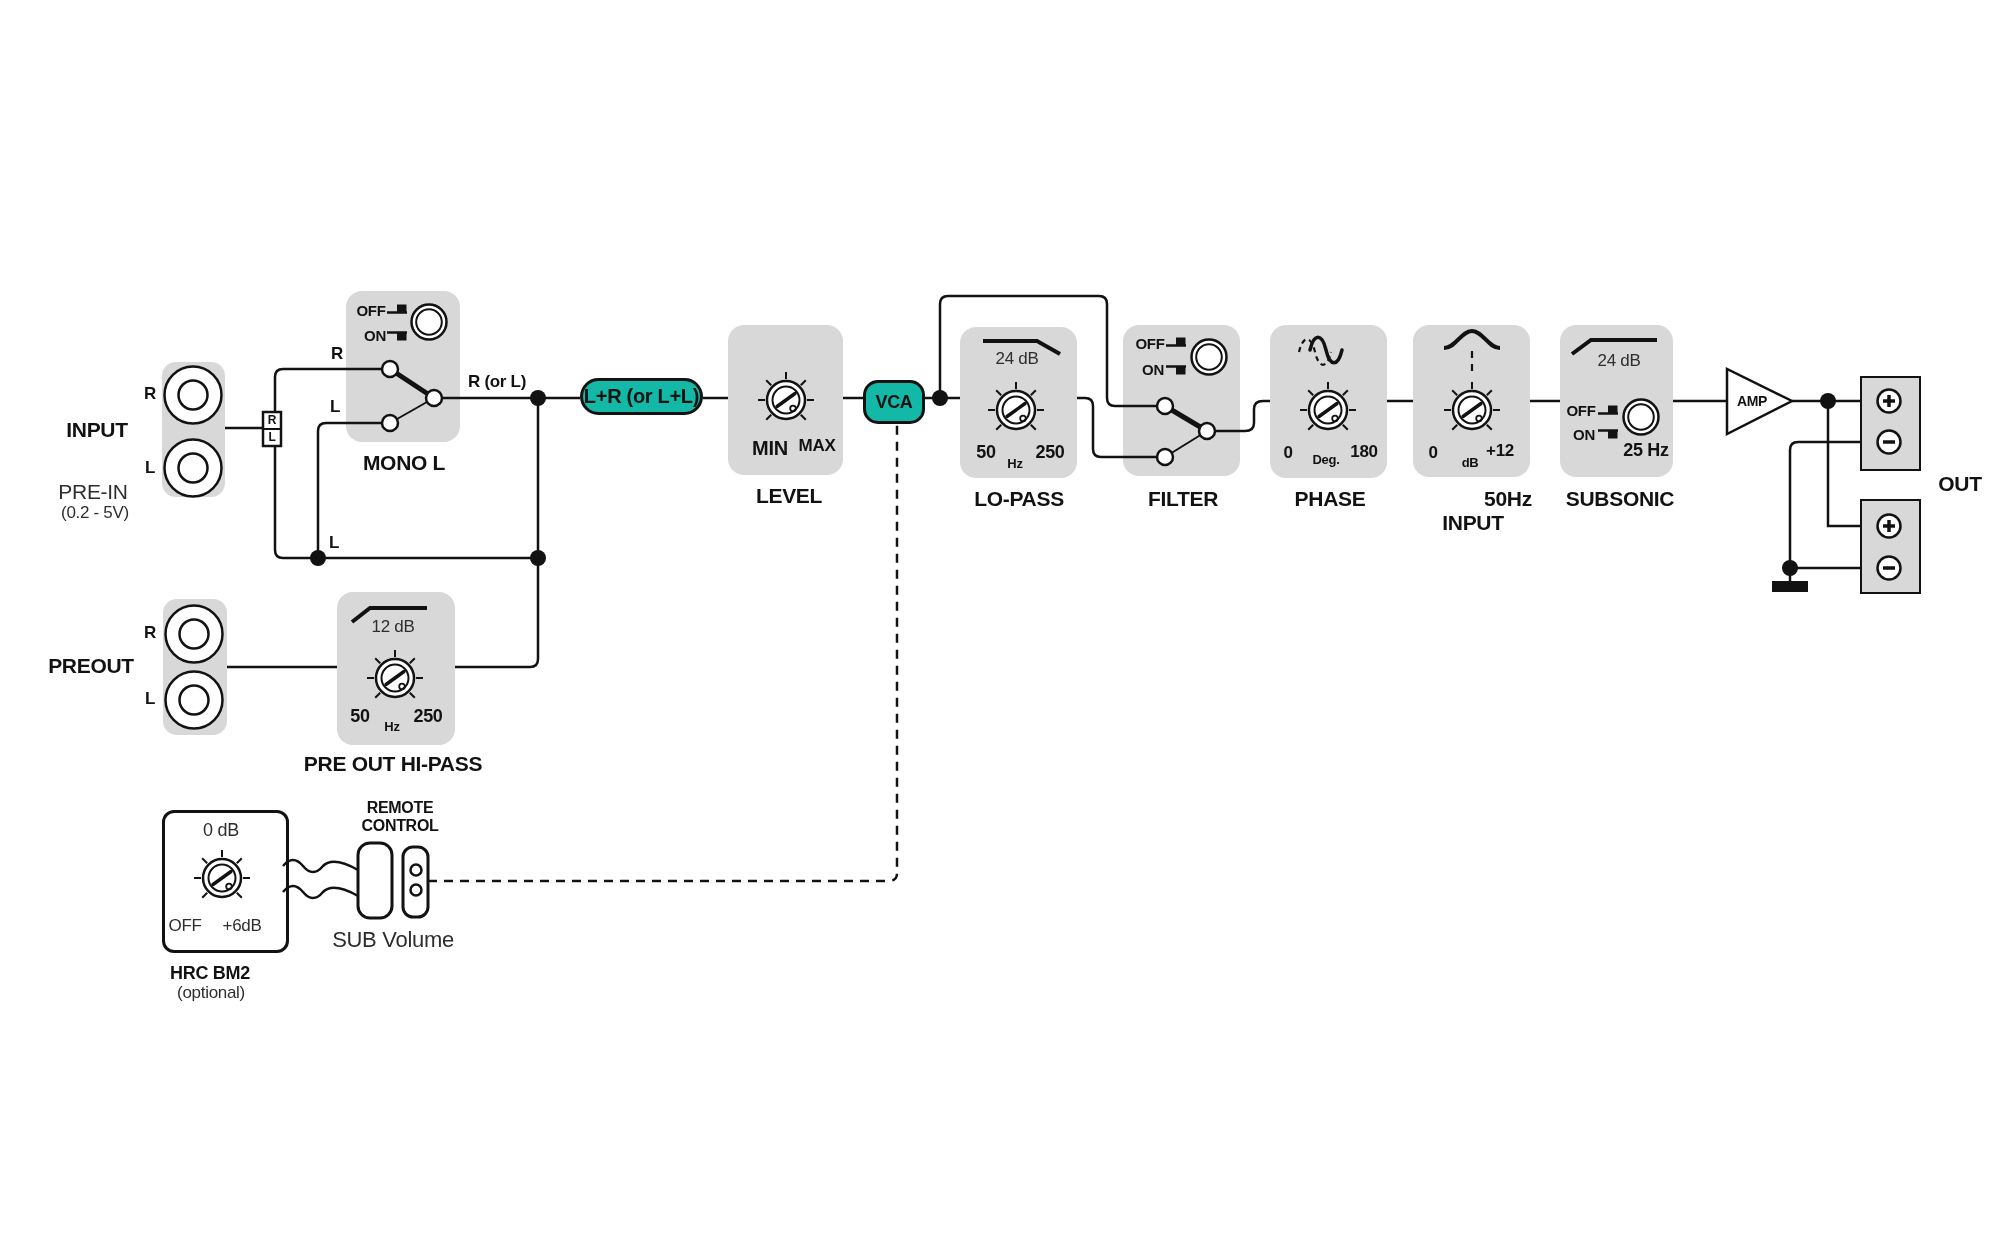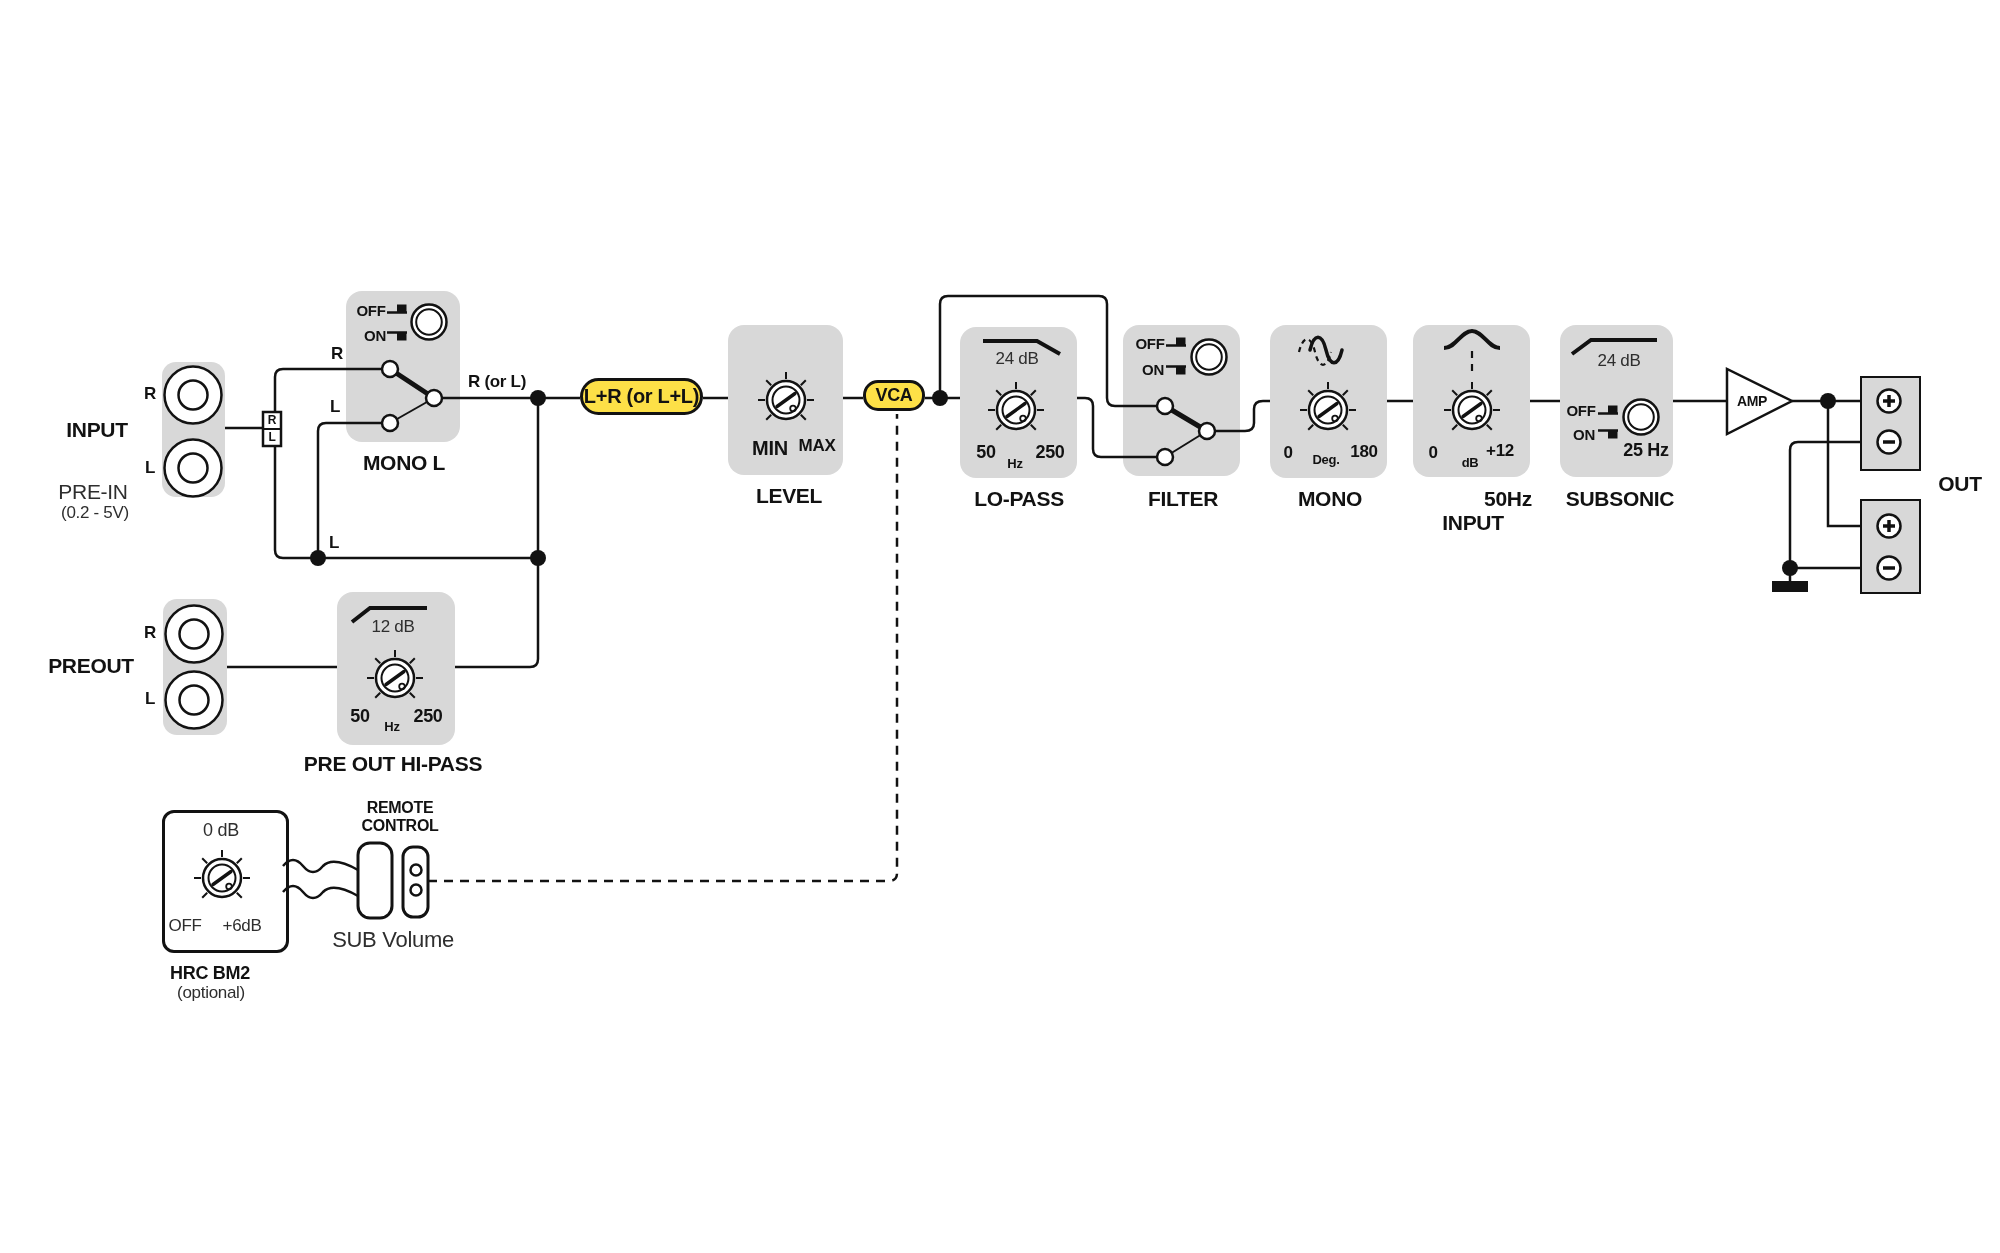--- a/index.html
+++ b/index.html
@@ -6,21 +6,21 @@
   .stage{position:relative;width:2000px;height:1253px;background:#ffffff;overflow:hidden;
          font-family:"Liberation Sans",sans-serif;color:#121212;}
   .block{position:absolute;background:#d8d8d8;border-radius:16px;z-index:0;}
   .panel{position:absolute;background:#d8d8d8;border-radius:14px;z-index:0;}
   .termblock{position:absolute;background:#d8d8d8;border:2.5px solid #121212;z-index:0;}
   .whitebox{position:absolute;background:#ffffff;border:3px solid #121212;border-radius:12px;z-index:0;}
   svg.wires{position:absolute;left:0;top:0;z-index:1;}
   .lbl{position:absolute;transform:translateX(-50%);white-space:nowrap;z-index:2;line-height:1;letter-spacing:-0.3px;}
   .b{font-weight:bold;}
   .soft{color:#2e2e2e;}
-  .pill{position:absolute;display:flex;align-items:center;justify-content:center;background:#fde047;
+  .pill{position:absolute;display:flex;align-items:center;justify-content:center;background:#14b8a6;
         border:3.5px solid #121212;font-weight:bold;z-index:2;letter-spacing:-0.3px;box-sizing:border-box;}
 </style>
 </head>
 <body>
 
 <div class="stage">
 
   <div class="panel" style="left:162px;top:362px;width:63px;height:135px"></div>
   <div class="block" style="left:346px;top:291px;width:114px;height:151px"></div>
   <div class="block" style="left:728px;top:325px;width:115px;height:150px"></div>
@@ -174,21 +174,21 @@
     <use href="#jdot" x="1828" y="401"></use>
     <use href="#jdot" x="1790" y="568"></use>
 
     <use href="#termplus" x="1889" y="401"></use>
     <use href="#termminus" x="1889" y="442"></use>
     <use href="#termplus" x="1889" y="526"></use>
     <use href="#termminus" x="1889" y="568"></use>
   </svg>
 
   <div class="pill" style="left:580px;top:378px;width:123px;height:37px;border-radius:19px;font-size:20px">L+R (or L+L)</div>
-  <div class="pill" style="left:863px;top:380px;width:62px;height:31px;border-width:3.5px;border-radius:15px;font-size:18px">VCA</div>
+  <div class="pill" style="left:863px;top:380px;width:62px;height:44px;border-width:3.5px;border-radius:15px;font-size:18px">VCA</div>
 
   <div class="lbl b" style="left:97px;top:419px;font-size:21px">INPUT</div>
   <div class="lbl b" style="left:150px;top:385px;font-size:17px">R</div>
   <div class="lbl b" style="left:150px;top:459px;font-size:17px">L</div>
   <div class="lbl soft" style="left:93px;top:481px;font-size:21px">PRE-IN</div>
   <div class="lbl soft" style="left:95px;top:504px;font-size:17px">(0.2 - 5V)</div>
   <div class="lbl b" style="left:272px;top:414px;font-size:12px;z-index:3">R</div>
   <div class="lbl b" style="left:272px;top:431px;font-size:12px;z-index:3">L</div>
 
   <div class="lbl b" style="left:371px;top:303px;font-size:15px">OFF</div>
@@ -209,21 +209,21 @@
   <div class="lbl b" style="left:1050px;top:443px;font-size:18px">250</div>
   <div class="lbl b" style="left:1019px;top:488px;font-size:21px">LO-PASS</div>
 
   <div class="lbl b" style="left:1150px;top:336px;font-size:15px">OFF</div>
   <div class="lbl b" style="left:1153px;top:362px;font-size:15px">ON</div>
   <div class="lbl b" style="left:1183px;top:488px;font-size:21px">FILTER</div>
 
   <div class="lbl b" style="left:1288px;top:444px;font-size:17px">0</div>
   <div class="lbl b" style="left:1326px;top:453px;font-size:13px">Deg.</div>
   <div class="lbl b" style="left:1364px;top:443px;font-size:17px">180</div>
-  <div class="lbl b" style="left:1330px;top:488px;font-size:21px">MONO</div>
+  <div class="lbl b" style="left:1330px;top:488px;font-size:21px">PHASE</div>
 
   <div class="lbl b" style="left:1433px;top:444px;font-size:17px">0</div>
   <div class="lbl b" style="left:1470px;top:456px;font-size:13px">dB</div>
   <div class="lbl b" style="left:1500px;top:442px;font-size:17px">+12</div>
   <div class="lbl b" style="left:1508px;top:488px;font-size:21px">50Hz</div>
   <div class="lbl b" style="left:1473px;top:512px;font-size:21px">INPUT</div>
 
   <div class="lbl soft" style="left:1619px;top:352px;font-size:17px">24 dB</div>
   <div class="lbl b" style="left:1581px;top:403px;font-size:15px">OFF</div>
   <div class="lbl b" style="left:1584px;top:427px;font-size:15px">ON</div>

